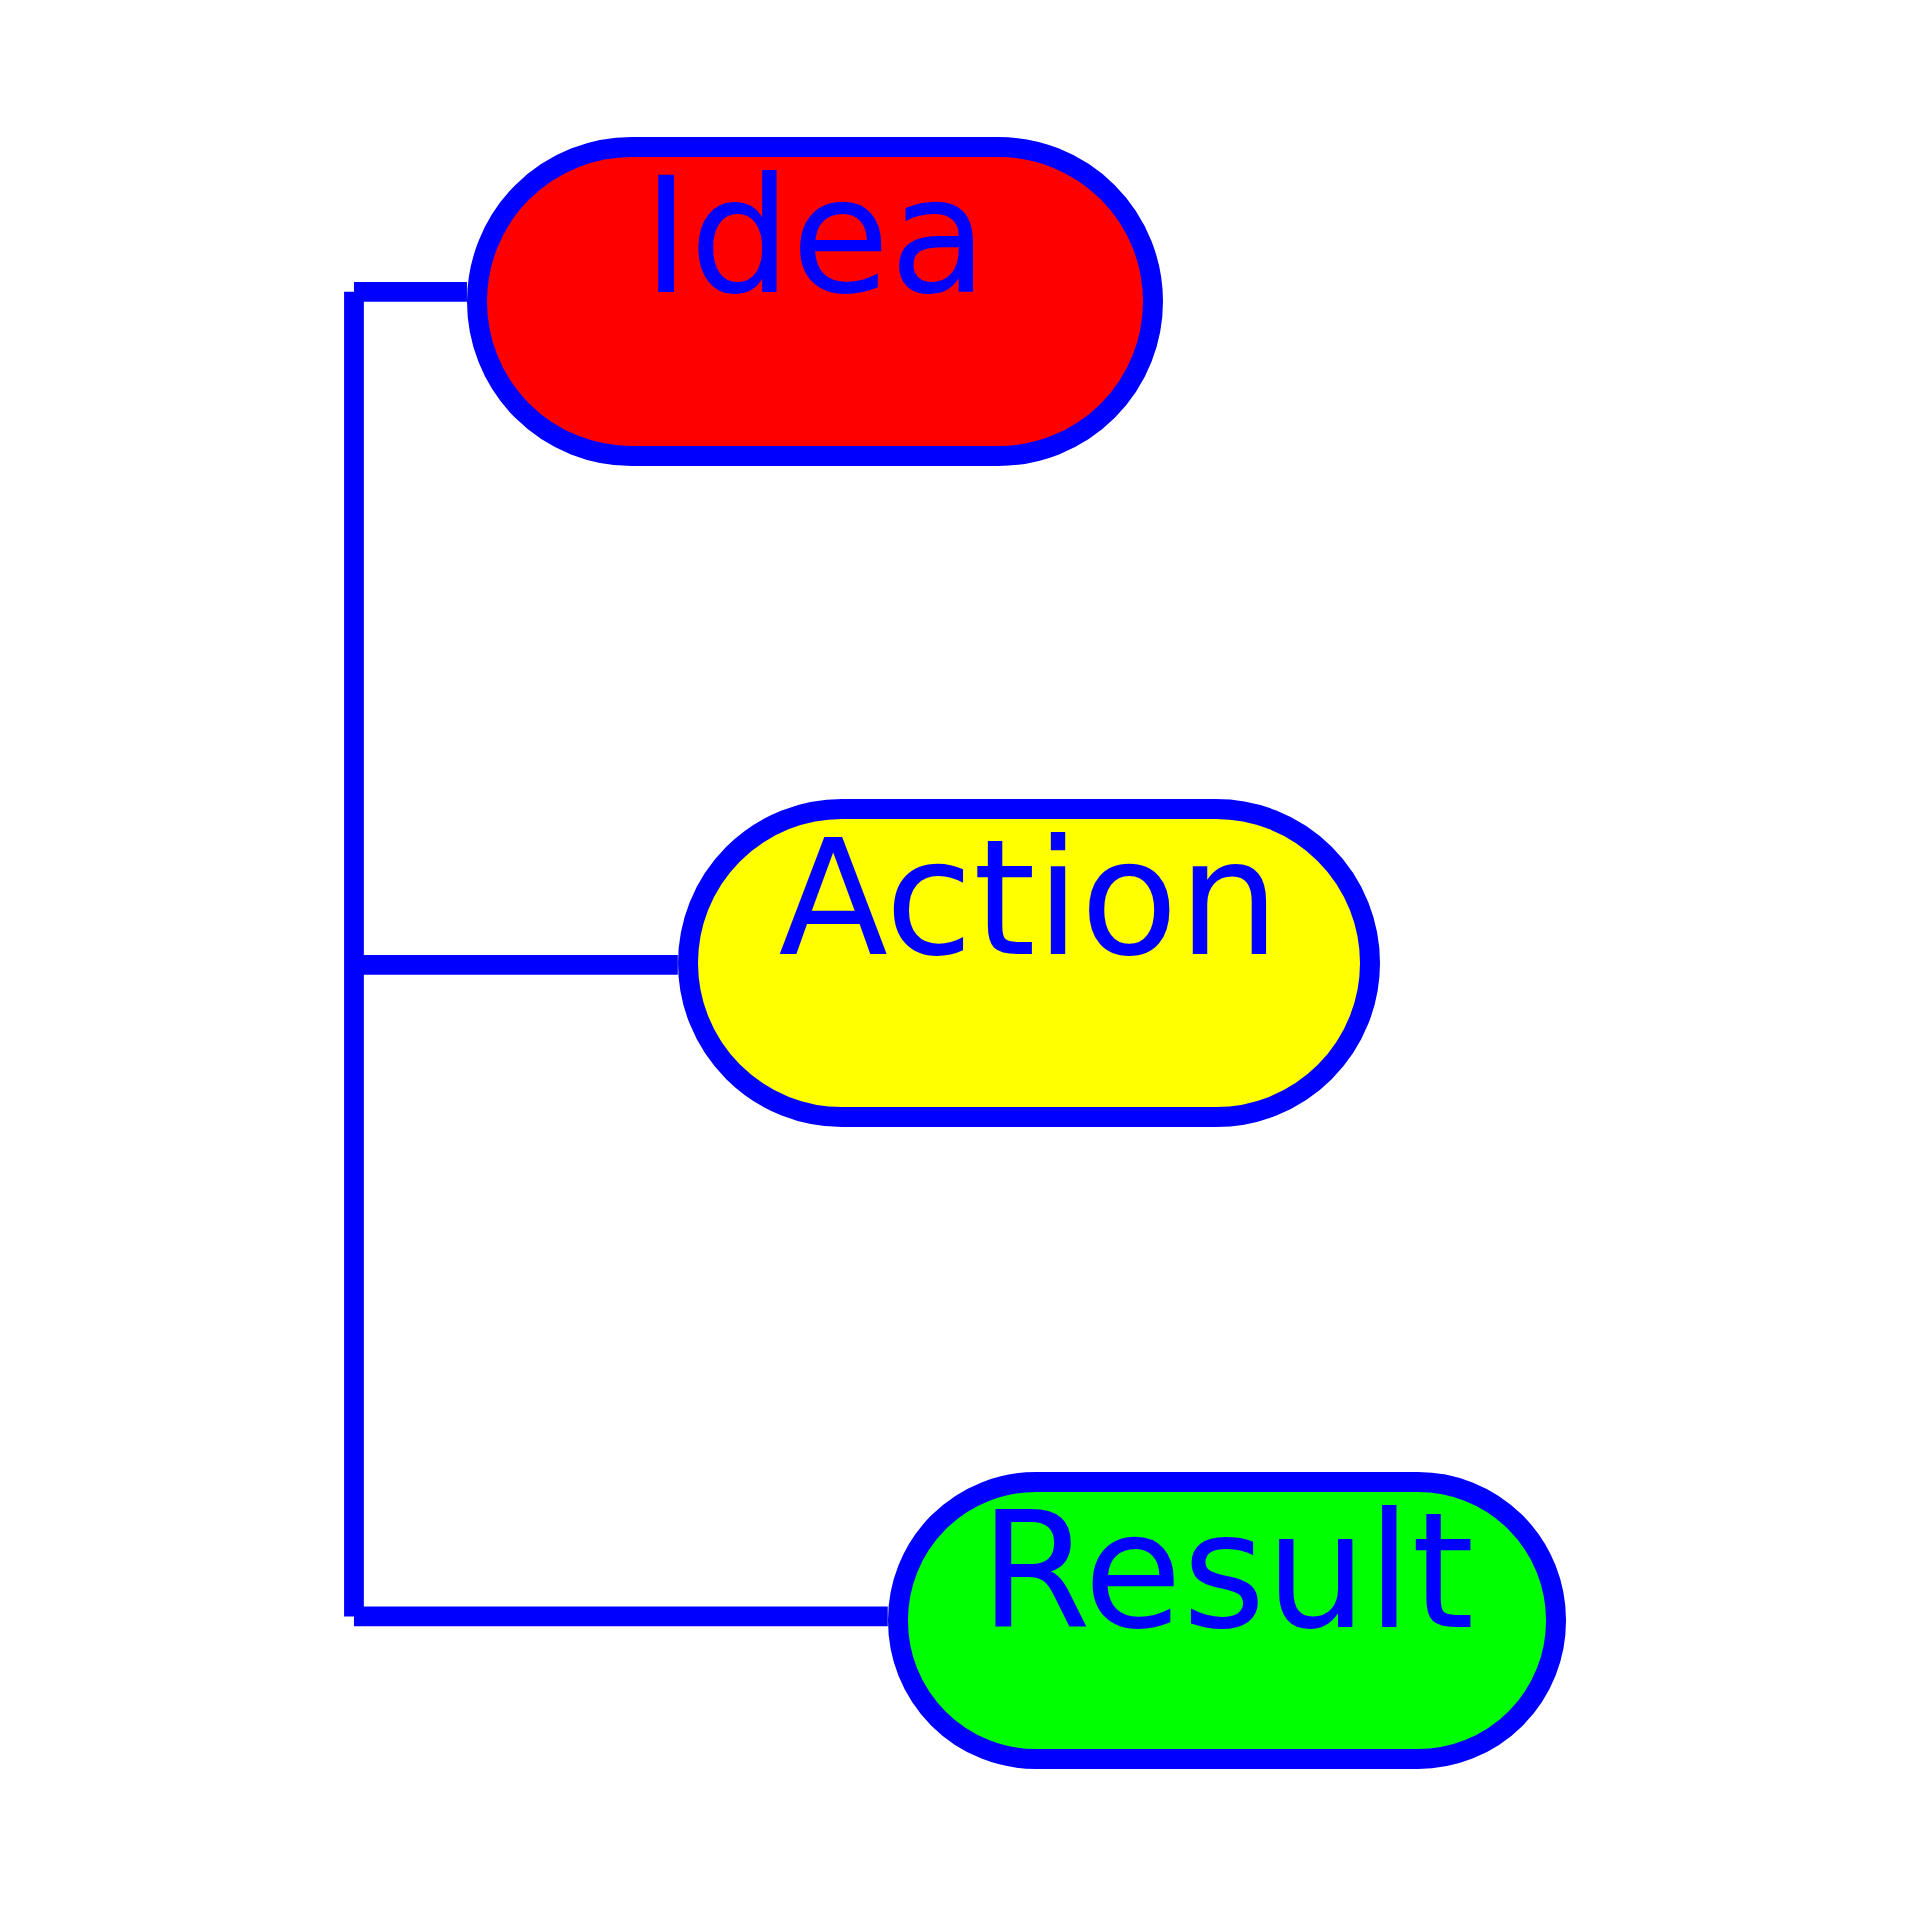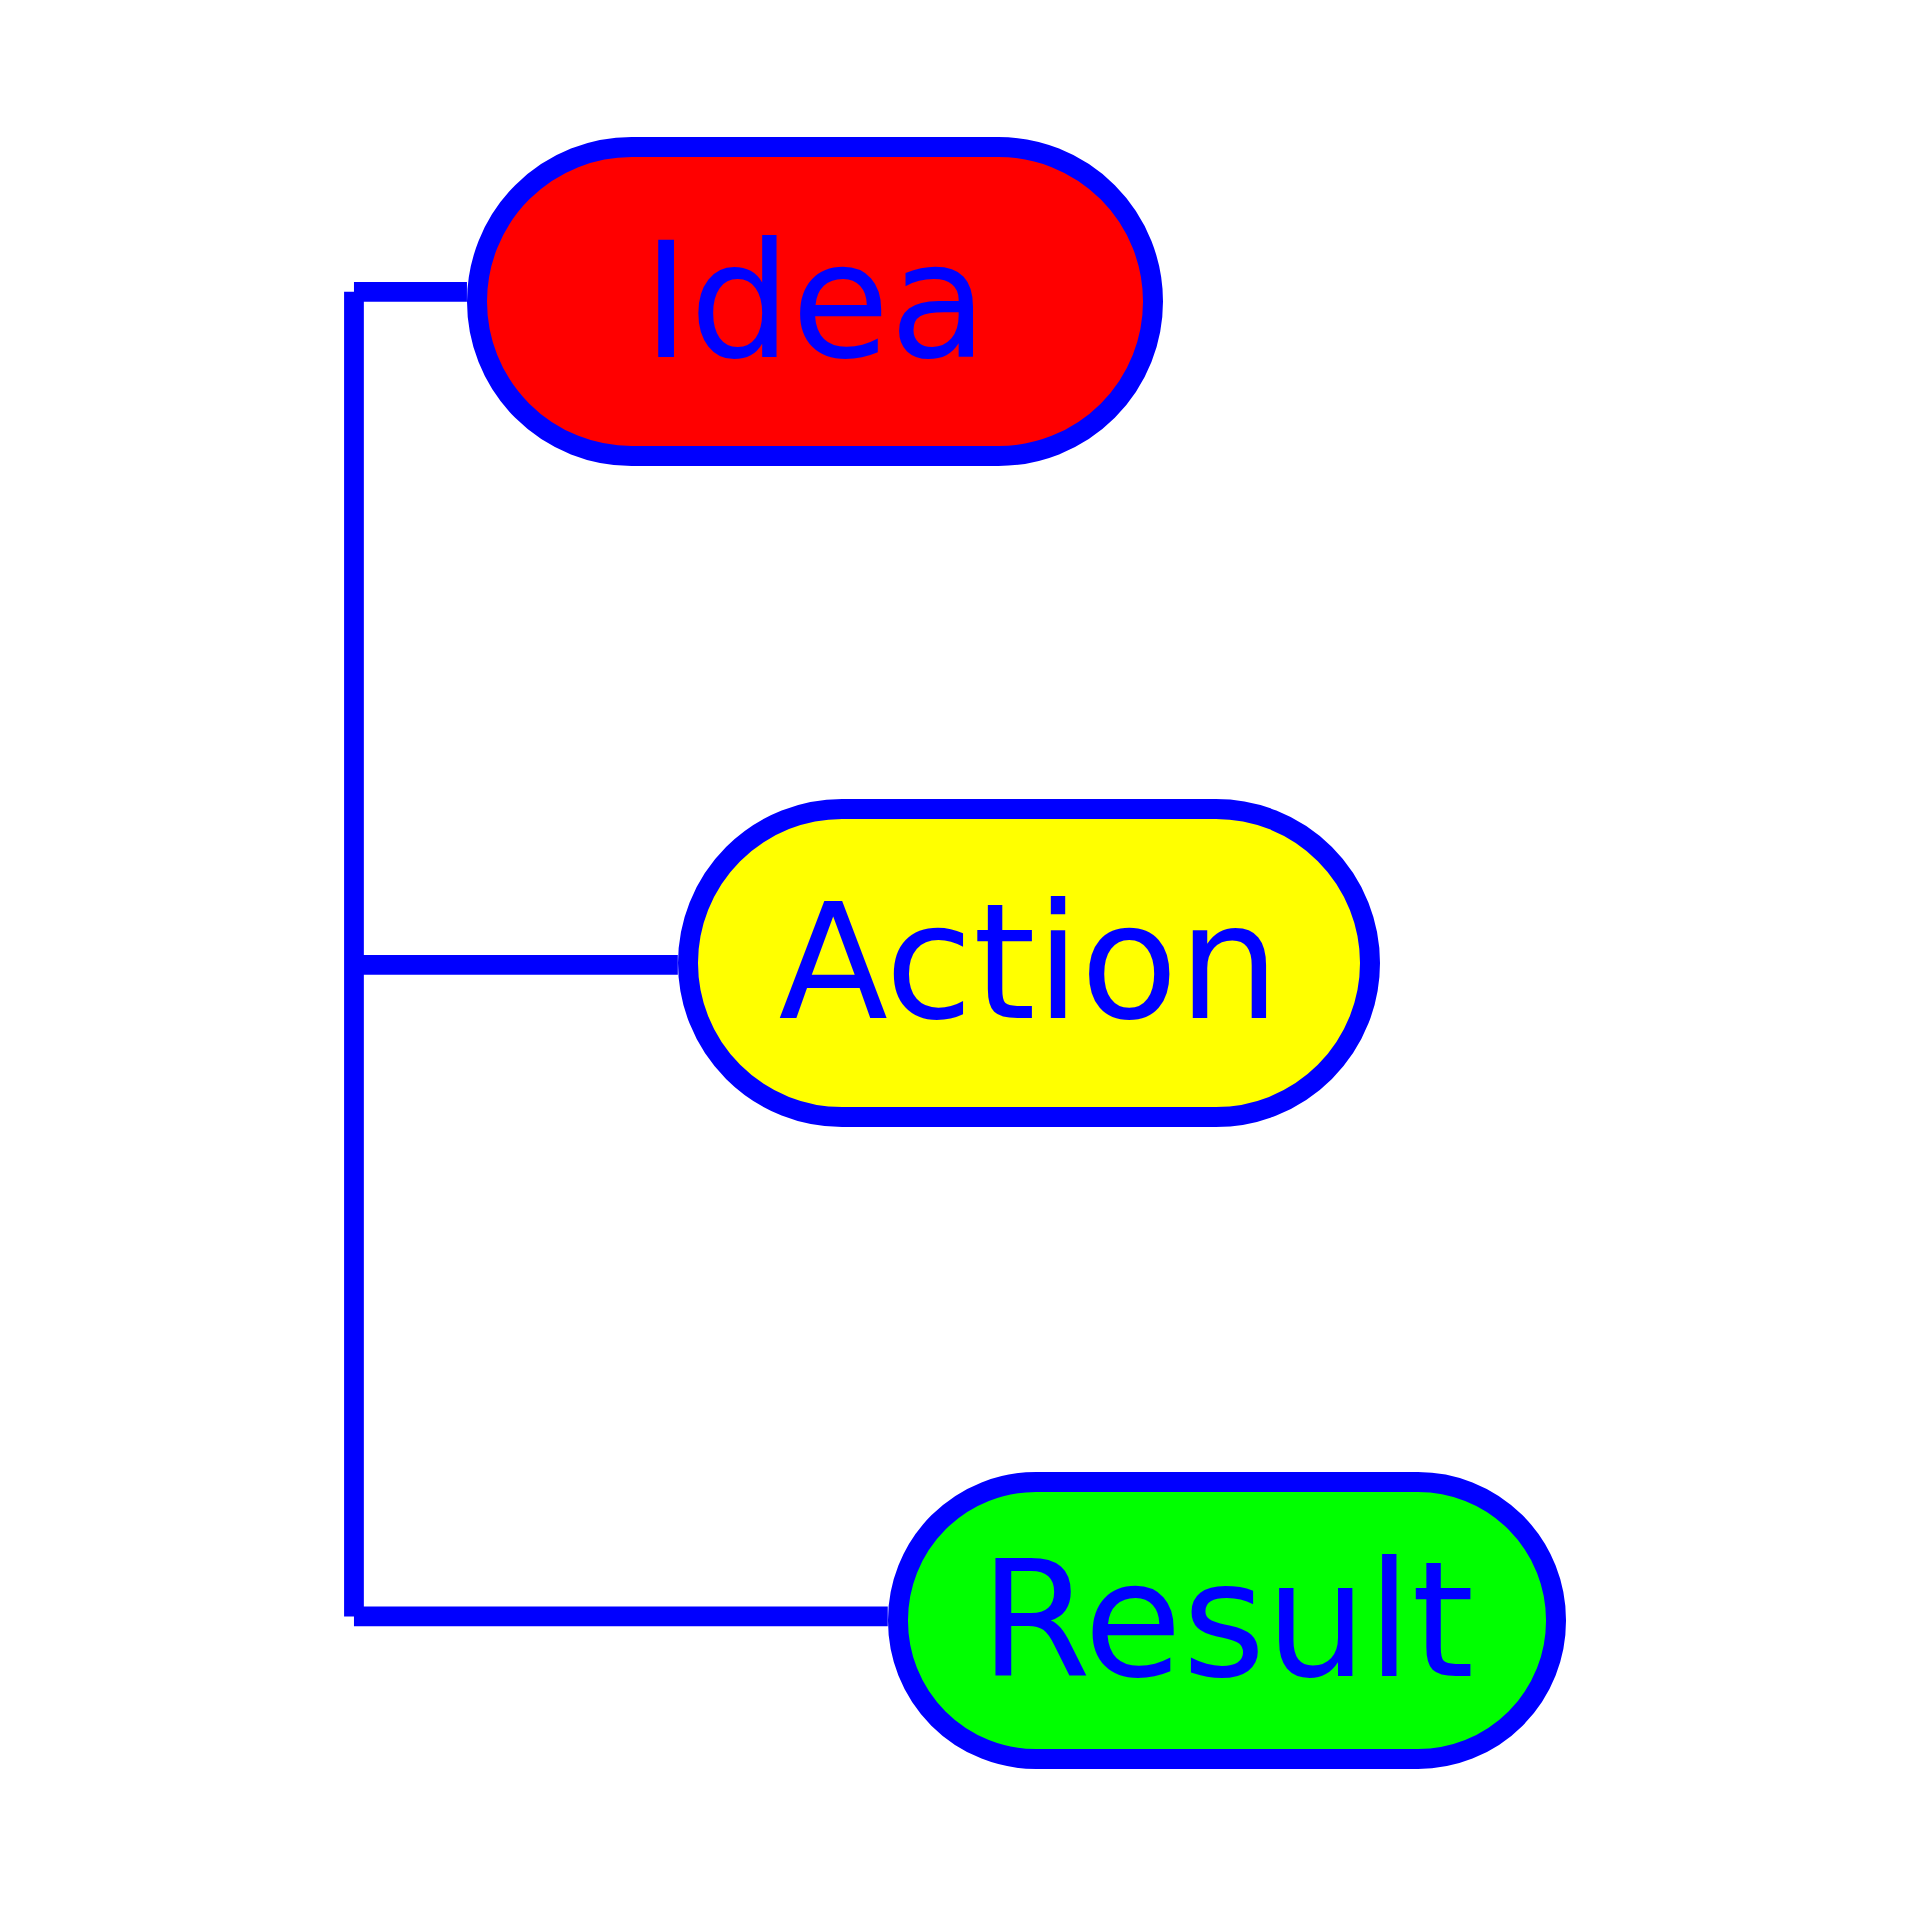--- a/index.html
+++ b/index.html
@@ -23,21 +23,20 @@
     position: absolute;
     left: 0;
     top: 0;
     width: 1928px;
     height: 1928px;
   }
   .node {
     position: absolute;
     box-sizing: border-box;
     display: flex;
-    align-items: center;
     justify-content: center;
     border-style: solid;
     overflow: visible;
   }
   .node-label {
     display: block;
     line-height: 1;
     white-space: nowrap;
     font-weight: 400;
     letter-spacing: 0;

